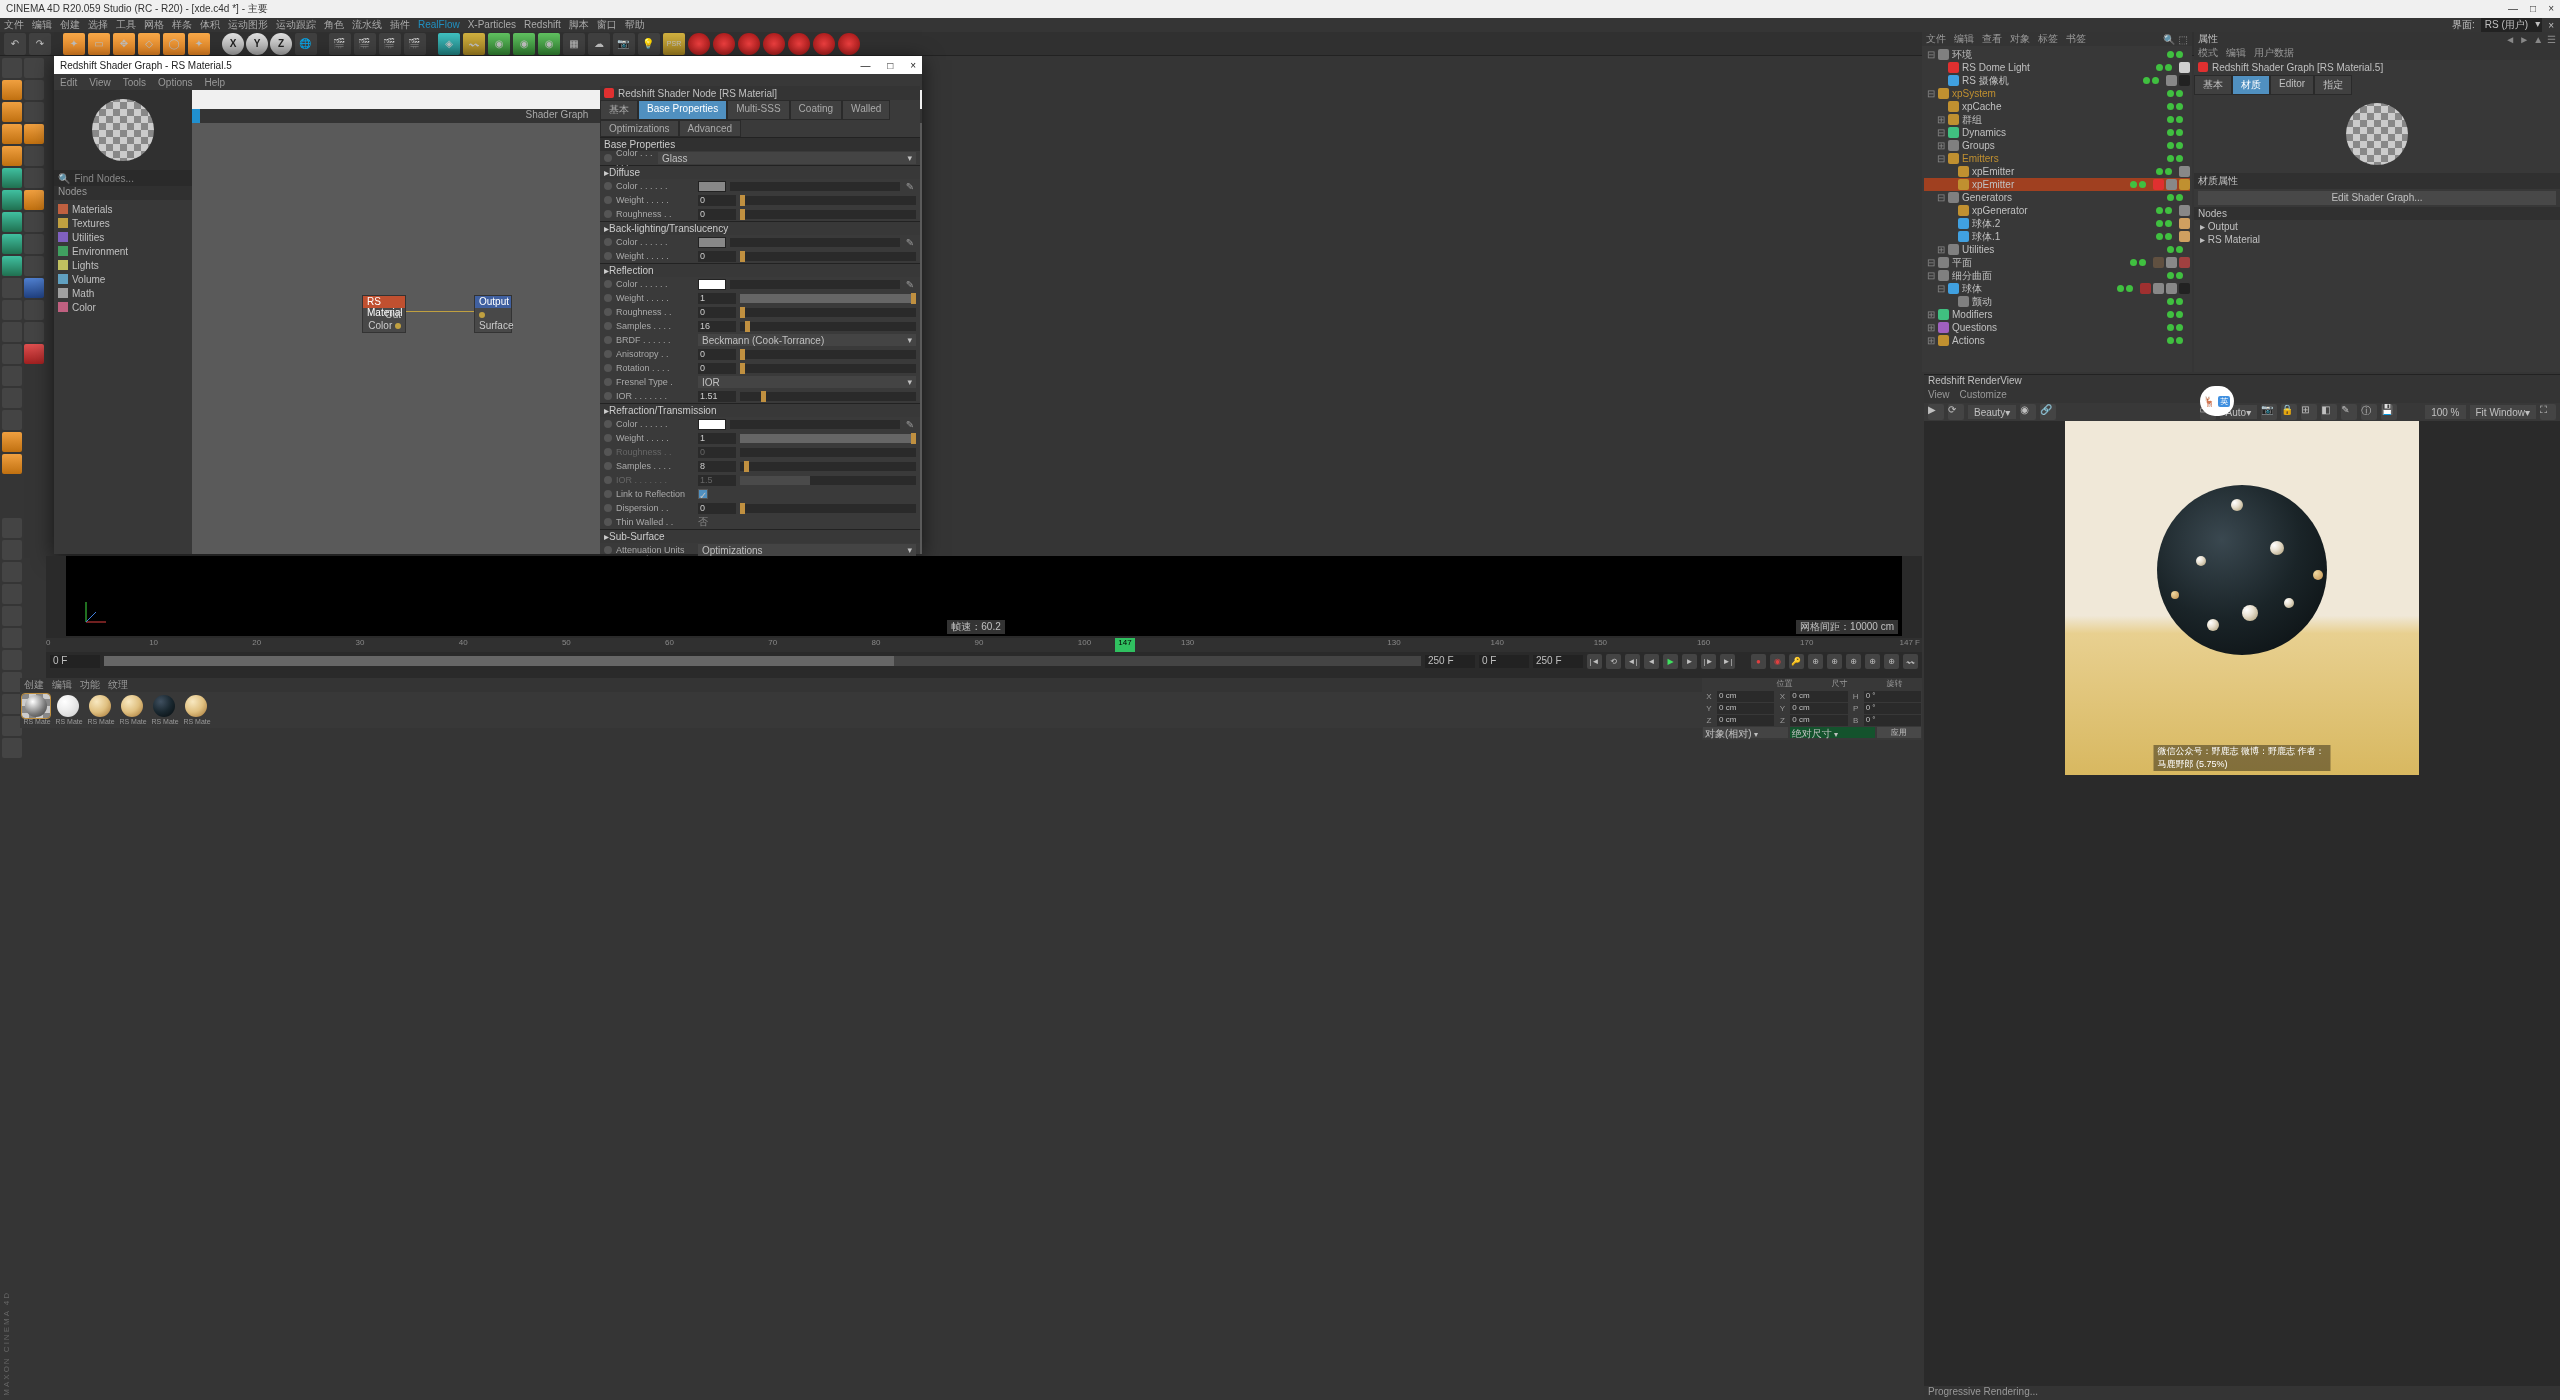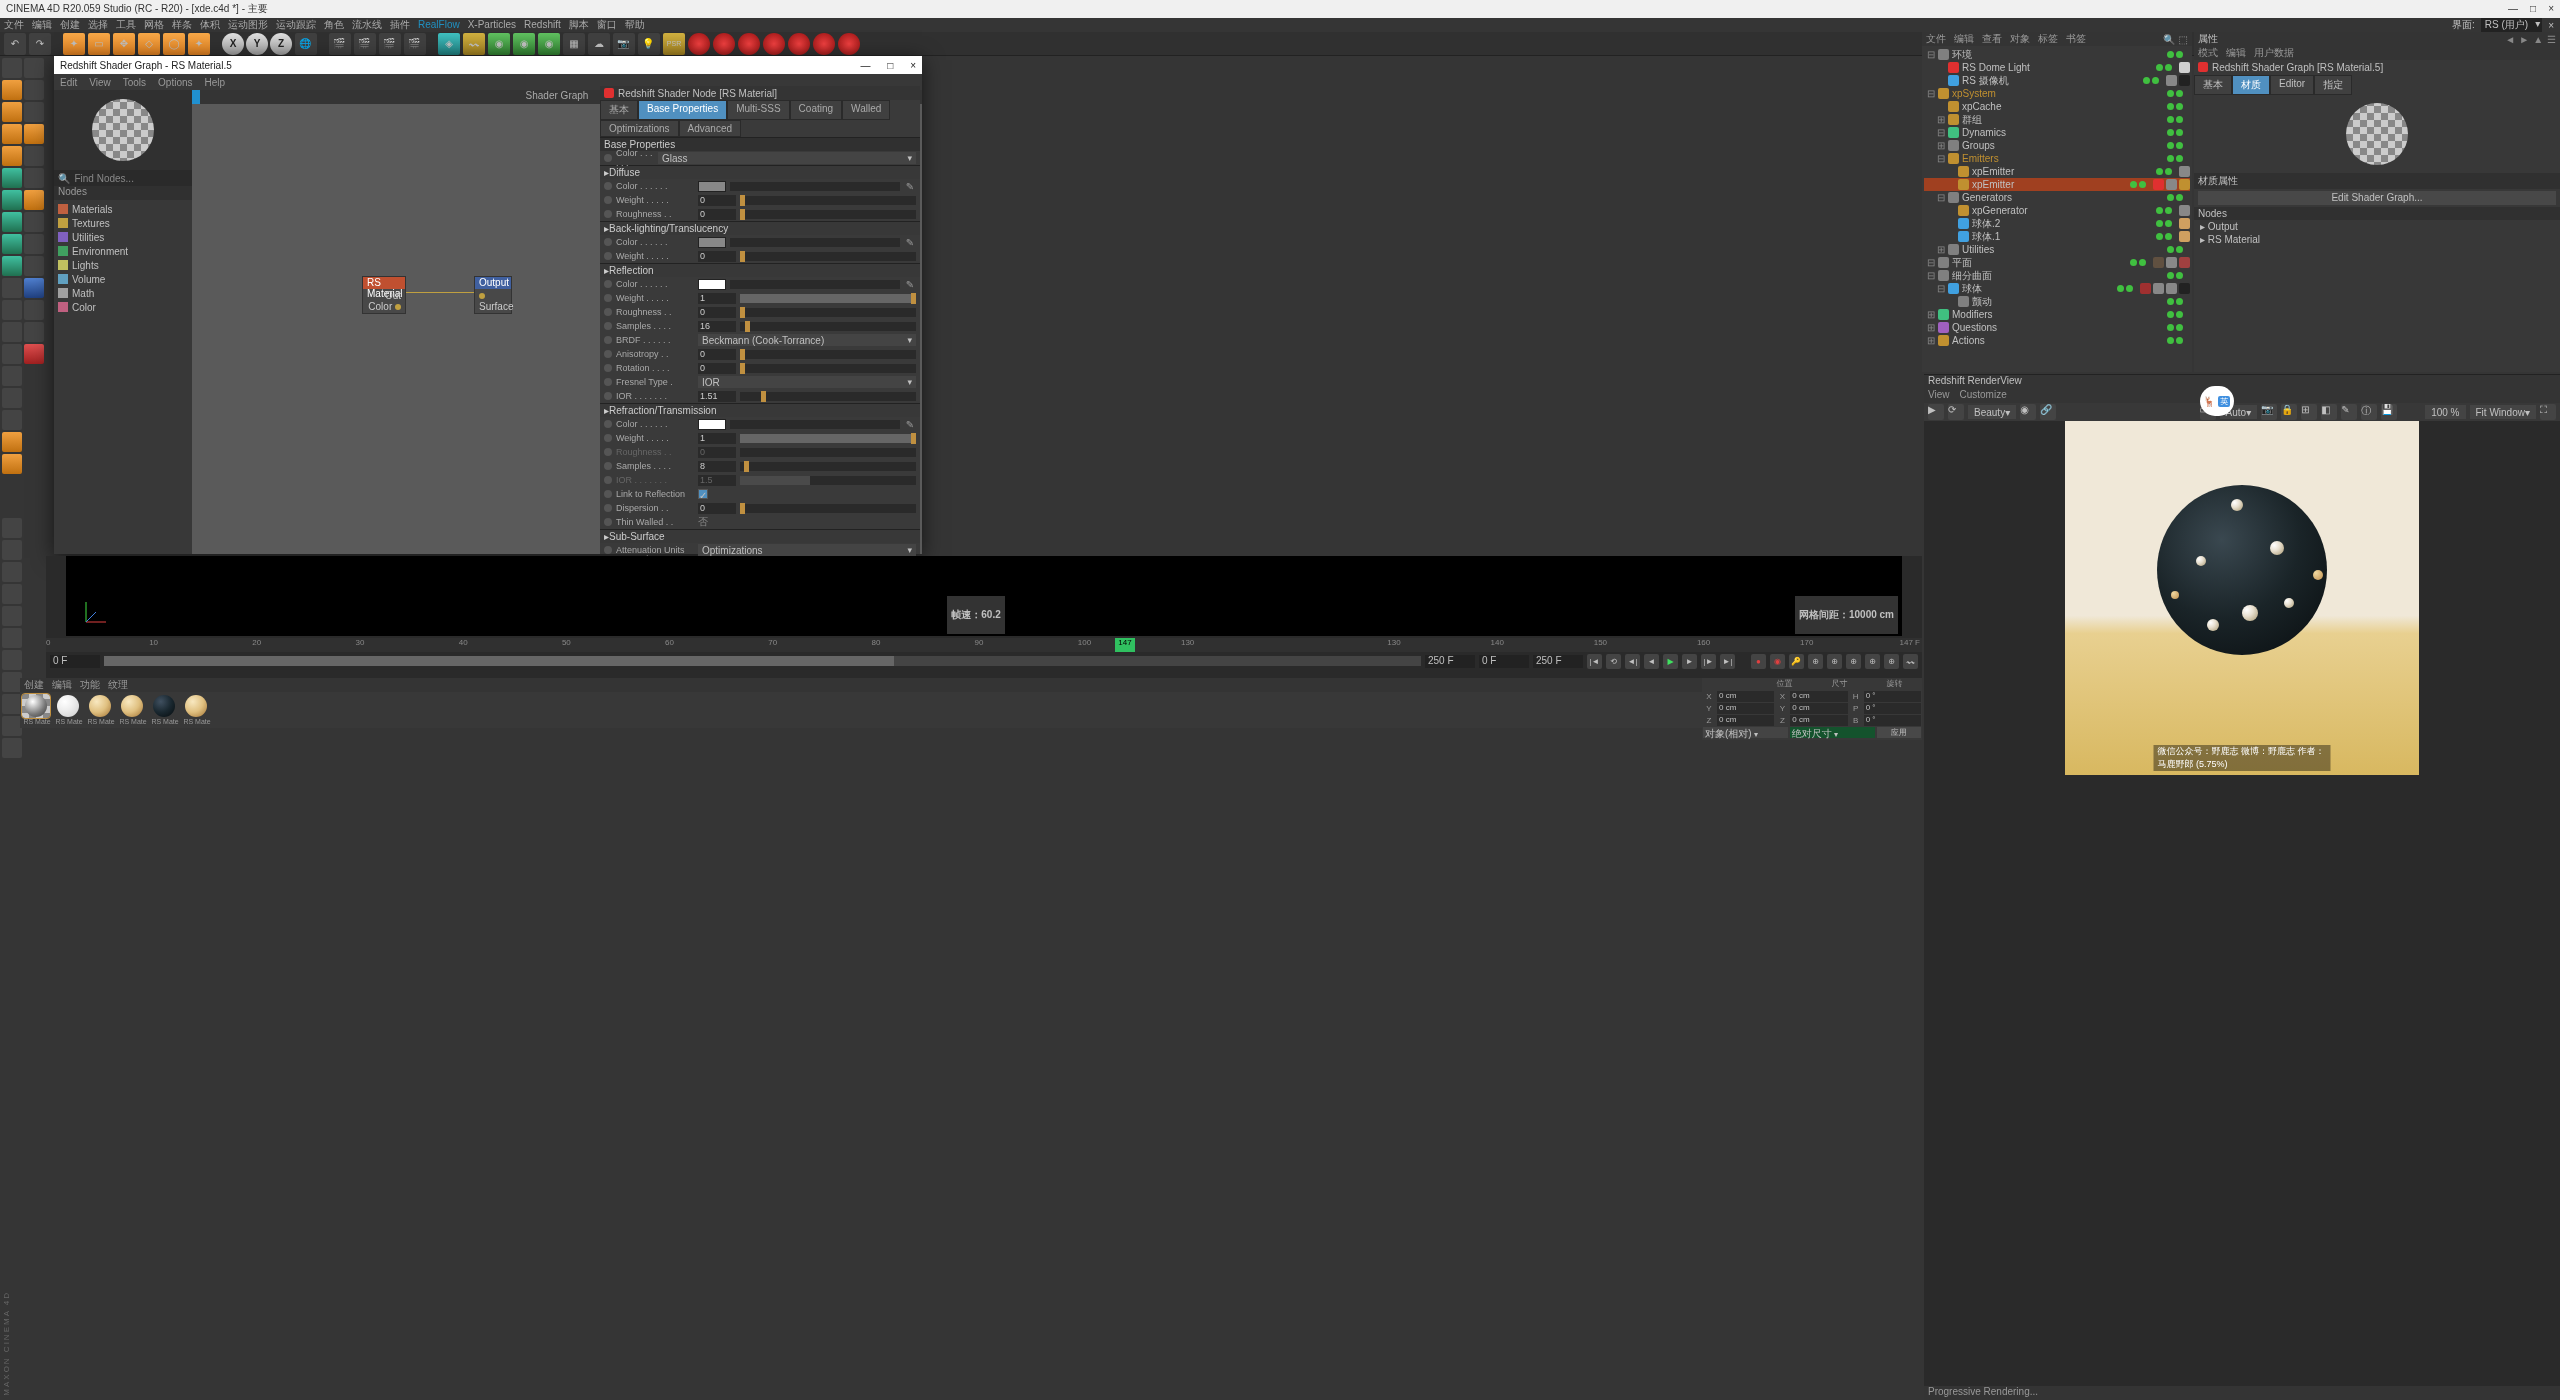--- a/index.html
+++ b/index.html
@@ -35,21 +35,21 @@
 .sg-body { display: flex; height: calc(100% - 34px); }
 .sg-left { width: 138px; background: #383838; display: flex; flex-direction: column; }
 .sg-preview { height: 80px; background: #303030; display: flex; align-items: center; justify-content: center; }
 .sphere { width: 62px; height: 62px; border-radius: 50%; background: radial-gradient(circle at 35% 30%, #fff, #aaa 30%, #666 60%, #222); }
 .checker { background: repeating-conic-gradient(#888 0 25%, #ccc 0 50%) 0/14px 14px; }
 .sg-search { height: 16px; background: #2a2a2a; display: flex; align-items: center; gap: 4px; padding: 0 4px; color: #888; }
 .sg-nodes-h { height: 14px; background: #303030; padding: 0 4px; color: #999; }
 .sg-nodes { flex: 1; background: #383838; padding: 2px 4px; }
 .sg-nodes .item { display: flex; align-items: center; gap: 4px; height: 14px; }
 .sw { width: 10px; height: 10px; }
-.sg-canvas { flex: 1; background: #5a5a5a; position: relative; }
+.sg-canvas { flex: 1; background: #5a5a5a; position: relative; margin-top: 19px; }
 .sg-canvas-h { height: 14px; background: #343434; text-align: center; color: #aaa; position: relative; }
 .sg-canvas-h .icons { position: absolute; right: 4px; top: 0; display: flex; gap: 4px; }
 .sg-canvas-h .dot { position: absolute; left: 0; top: 0; width: 8px; height: 14px; background: #2090d0; }
 .node { position: absolute; background: #484848; border: 1px solid #333; font-size: 9px; }
 .node-h { height: 12px; padding: 0 4px; color: #fff; }
 .node-h.orange { background: #c05030; }
 .node-h.blue { background: #4060a0; }
 .node-port { padding: 1px 4px; color: #ccc; position: relative; }
 .port-dot { width: 6px; height: 6px; background: #c0a040; border-radius: 50%; display: inline-block; }
 .wire { position: absolute; height: 1px; background: #c0a040; }
@@ -112,21 +112,21 @@
 .render-scene { width: 354px; height: 354px; background: linear-gradient(#f0e8d8 0%, #f0e8d8 55%, #e8d090 60%, #d8b860 100%); position: relative; overflow: hidden; }
 .render-ball { position: absolute; left: 50%; top: 42%; transform: translate(-50%,-50%); width: 170px; height: 170px; border-radius: 50%; background: radial-gradient(circle at 38% 32%, #3a4850, #1a2428 50%, #080c0e); }
 .pearl { position: absolute; border-radius: 50%; background: radial-gradient(circle at 30% 30%, #fff, #e8e0d0 40%, #a89870); }
 .rv-status { position: absolute; bottom: 0; left: 0; right: 0; height: 14px; background: #343434; padding: 0 4px; color: #999; }
 .rv-credit { position: absolute; bottom: 2px; color: #fff; font-size: 9px; }
 .deer { position: absolute; right: 326px; top: 386px; width: 34px; height: 30px; background: #fff; border-radius: 16px; display: flex; align-items: center; justify-content: center; }
 
 .tl { position: absolute; left: 46px; top: 556px; right: 638px; height: 126px; background: #2a2a2a; }
 .viewport-strip { height: 80px; background: #000; position: relative; margin: 0 20px; }
 .vp-axis { position: absolute; left: 14px; bottom: 6px; }
-.vp-info { position: absolute; bottom: 2px; background: #333; padding: 12px 4px; font-size: 9px; font-weight: bold; }
+.vp-info { position: absolute; bottom: 2px; background: #333; padding: 0 4px; font-size: 9px; }
 .ruler { height: 14px; background: #303030; position: relative; margin-top: 2px; }
 .ruler .tick { position: absolute; top: 0; font-size: 8px; color: #888; }
 .ruler .cursor { position: absolute; top: 0; height: 14px; background: #30c060; color: #000; padding: 0 3px; font-size: 8px; }
 .play-row { height: 18px; display: flex; align-items: center; gap: 4px; padding: 0 4px; }
 .play-row .fld { width: 50px; height: 13px; background: #222; padding: 0 3px; }
 .play-row .pbtn { width: 15px; height: 15px; background: #444; border-radius: 2px; display: inline-flex; align-items: center; justify-content: center; font-size: 8px; }
 
 .mats { position: absolute; left: 20px; top: 678px; right: 638px; height: 50px; background: #383838; }
 .mats-menu { height: 14px; background: #343434; display: flex; gap: 8px; padding: 0 4px; color: #999; }
 .mat-row { display: flex; gap: 2px; padding: 2px; }

